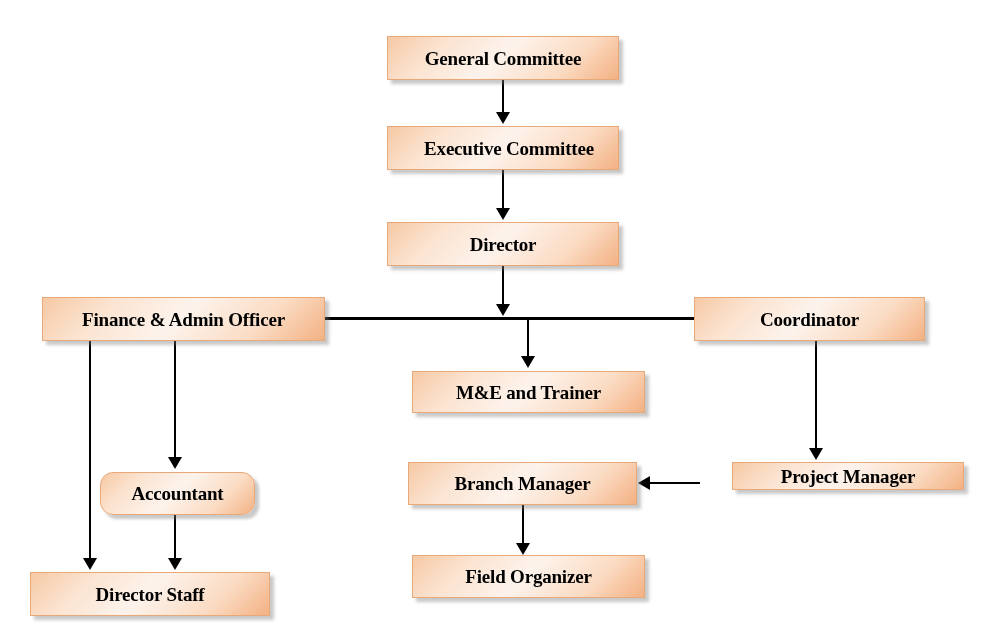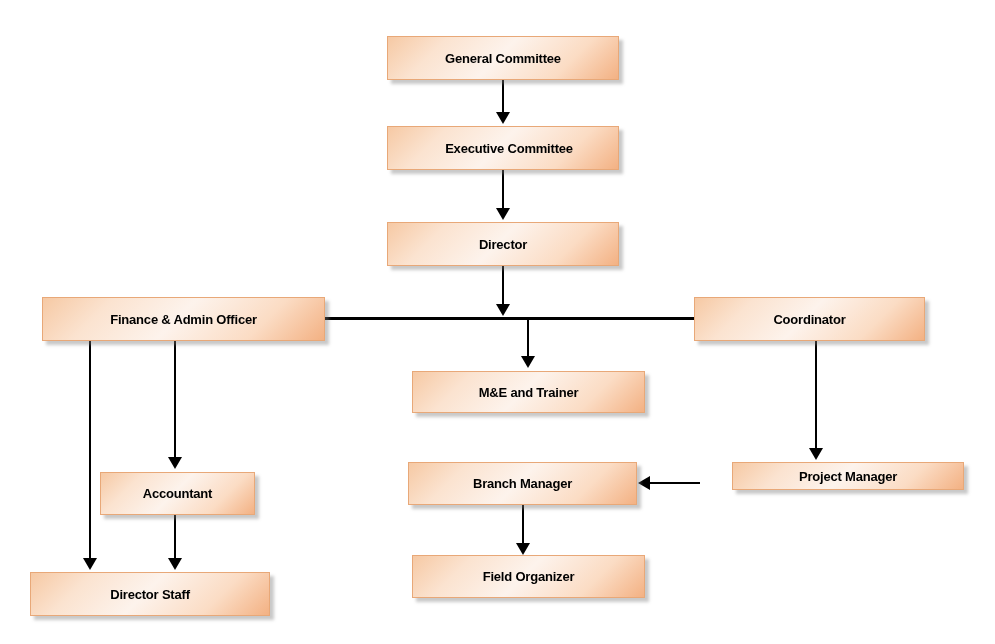--- a/index.html
+++ b/index.html
@@ -28,23 +28,23 @@
         #fdf3ec 48%,
         #fbdcc4 76%,
         #f3b183 100%);
     box-shadow: 4px 4px 3px rgba(120,120,120,0.40);
     display: flex;
     align-items: center;
     justify-content: center;
     z-index: 3;
   }
   .org-box-label {
-    font-family: Liberation Sans, sans-serif;
+    font-family: Liberation Serif, serif;
     font-weight: bold;
-    font-size: 13px;
+    font-size: 19px;
     color: #000000;
     line-height: 1;
     letter-spacing: -0.2px;
     white-space: nowrap;
     text-align: left;
   }
   .connector {
     position: absolute;
     background: #000000;
     z-index: 1;
@@ -122,21 +122,21 @@
   </div>
 
   <div class="org-box" style="left:694px; top:297px; width:231px; height:44px;">
     <span class="org-box-label">Coordinator</span>
   </div>
 
   <div class="org-box" style="left:412px; top:371px; width:233px; height:42px;">
     <span class="org-box-label">M&amp;E and Trainer</span>
   </div>
 
-  <div class="org-box" style="left:100px; top:472px; width:155px; height:43px;">
+  <div class="org-box" style="left:100px; top:472px; width:155px; height:43px;border-radius:13px;">
     <span class="org-box-label">Accountant</span>
   </div>
 
   <div class="org-box" style="left:408px; top:462px; width:229px; height:43px;">
     <span class="org-box-label">Branch Manager</span>
   </div>
 
   <div class="org-box" style="left:732px; top:462px; width:232px; height:28px;">
     <span class="org-box-label">Project Manager</span>
   </div>

